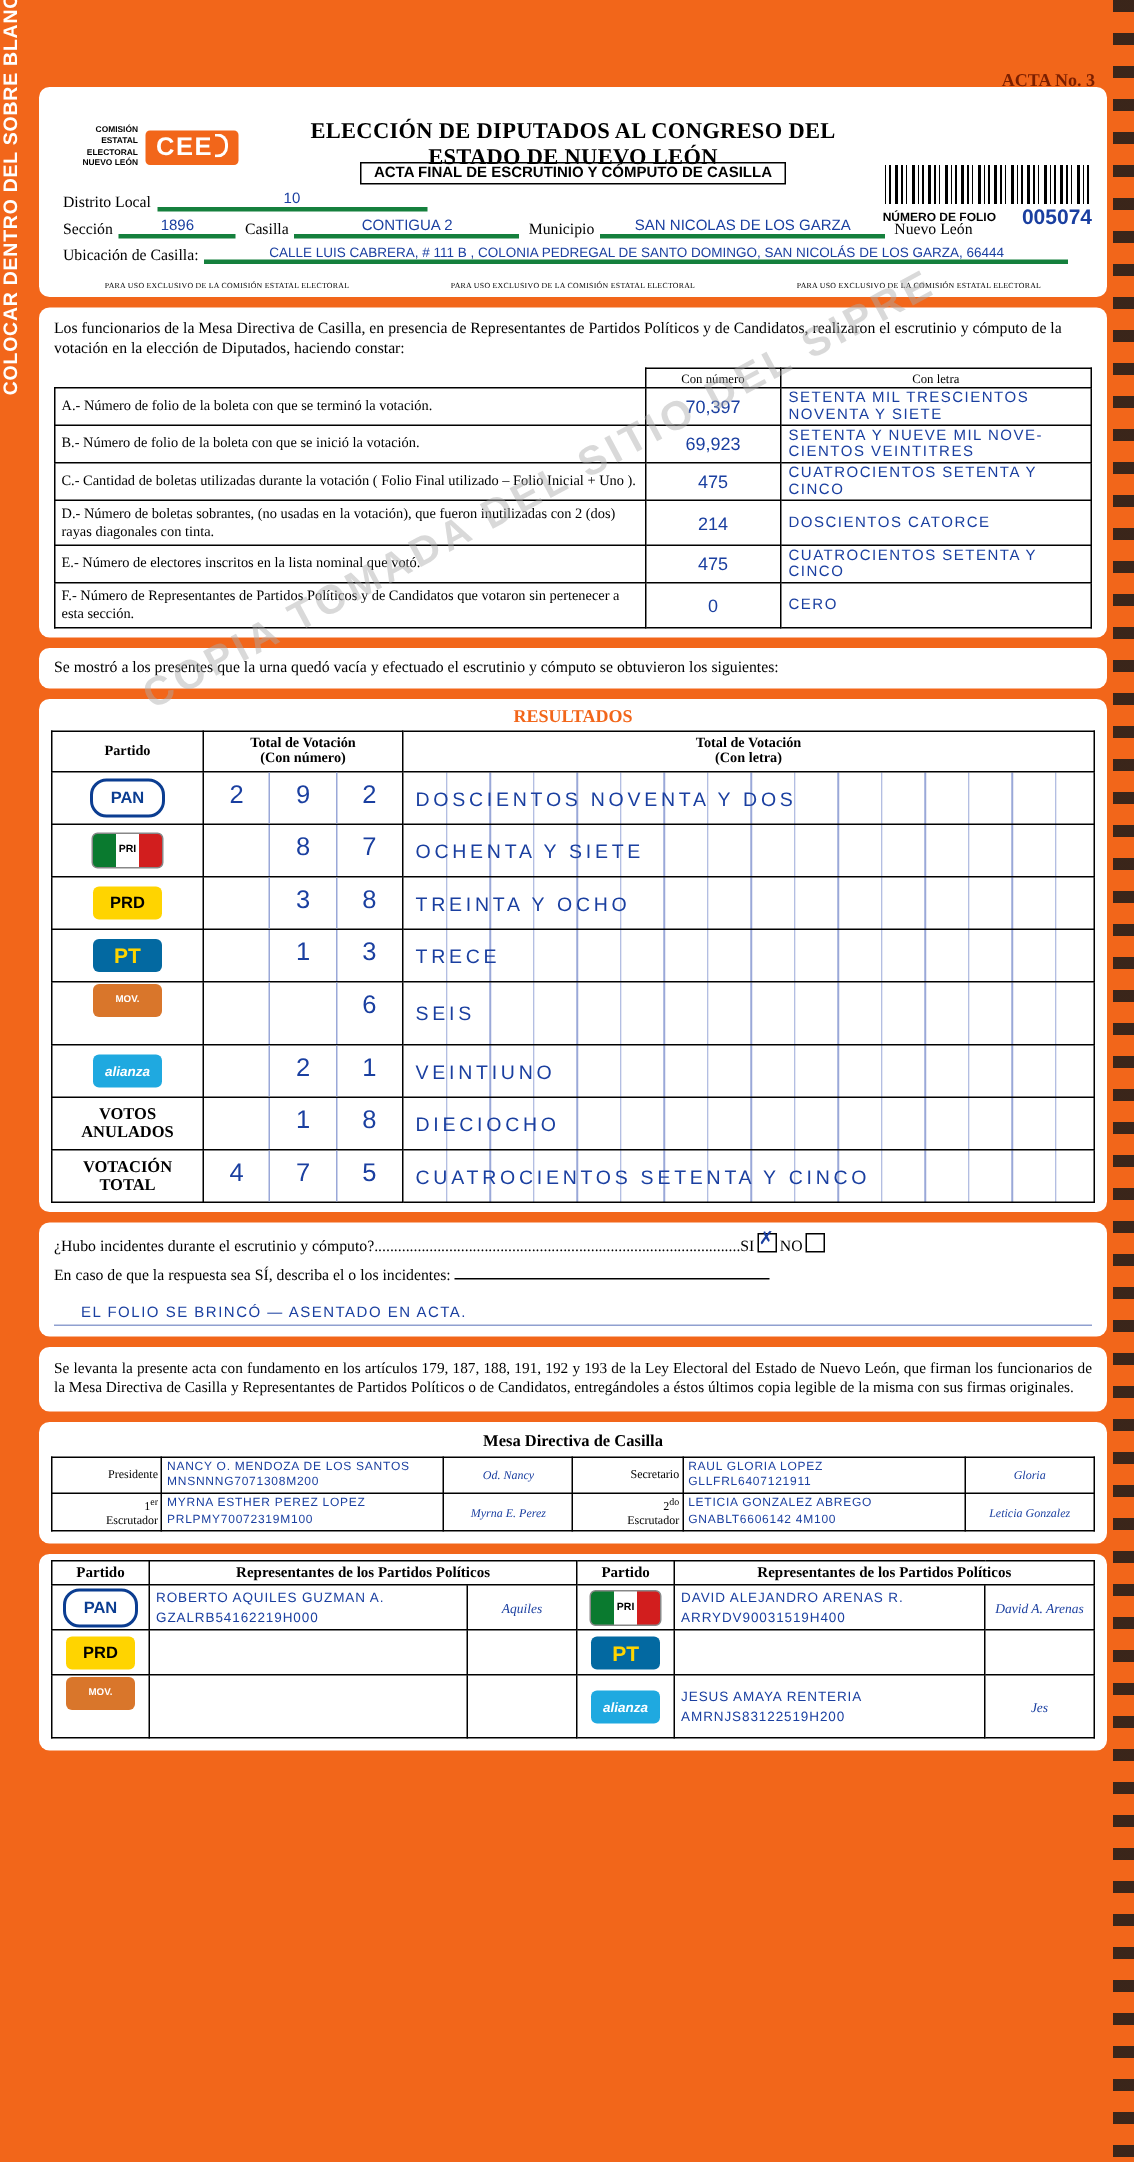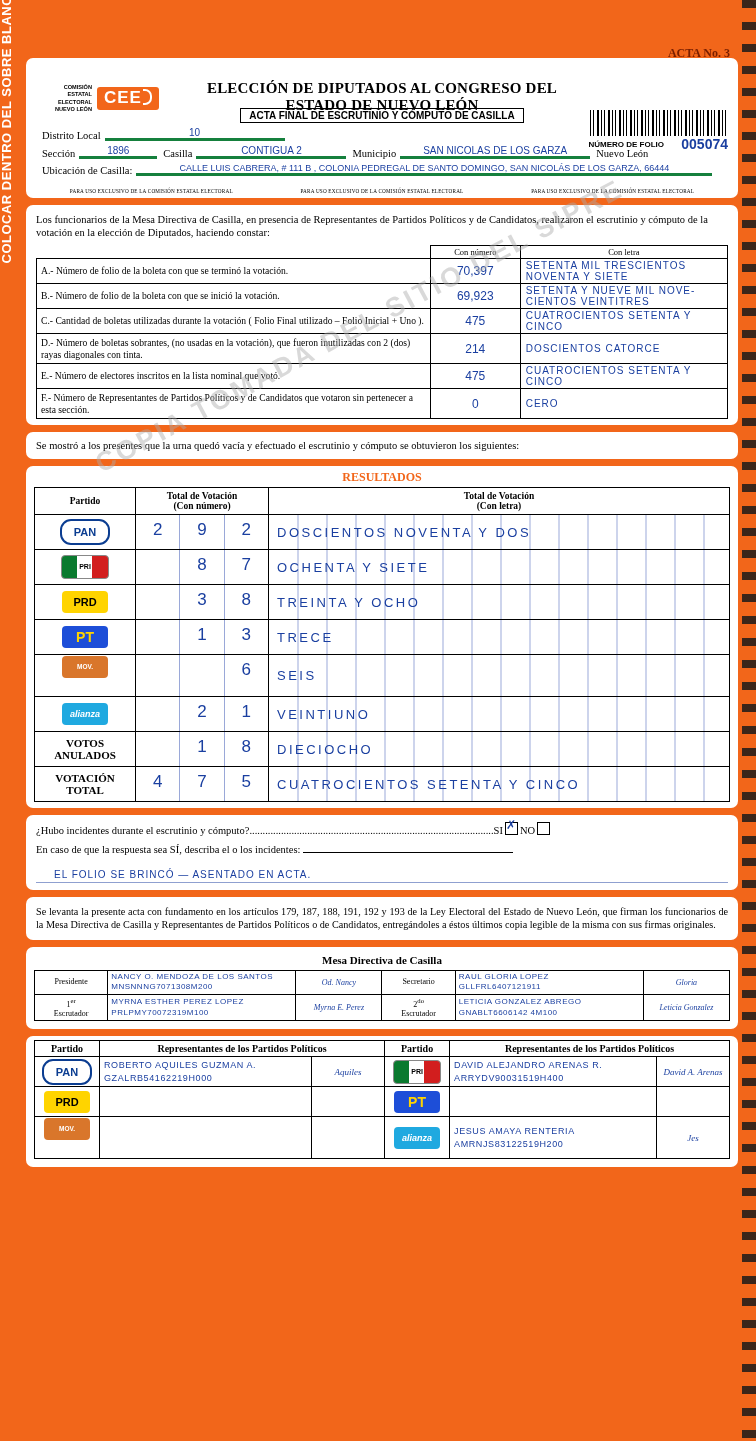--- a/index.html
+++ b/index.html
@@ -112,41 +112,41 @@
     font-size:13px;color:#1a3fa0;font-family:"Liberation Sans",sans-serif;
     letter-spacing:2.5px;padding-left:8px;
     background:repeating-linear-gradient(90deg,transparent 0 28px,#9aa8d8 28px 29px);
   }
   .vlabel{font-weight:bold;font-size:11px;text-align:center;line-height:1.1;}
   
   .plogo{display:inline-block;width:46px;height:22px;border-radius:4px;font-family:"Liberation Sans",sans-serif;font-weight:bold;font-size:11px;color:#fff;line-height:22px;text-align:center;}
   .pan{background:#fff;border:2px solid #0b3d91;color:#0b3d91;border-radius:11px;}
   .pri{background:linear-gradient(90deg,#0a7a2f 33%,#fff 33% 66%,#d21e1e 66%);color:#000;font-size:7px;border:1px solid #888;}
   .prd{background:#ffd400;color:#000;}
-  .pt{background:#1d4ed8;color:#ffd400;font-size:14px;}
+  .pt{background:#0369a1;color:#ffd400;font-size:14px;}
   .mc{background:#d9762b;color:#fff;font-size:6.5px;}
   .alianza{background:#1fa9e0;color:#fff;font-size:9px;font-style:italic;}
   
   .inc{padding:7px 10px;font-size:10.5px;}
   .dots{letter-spacing:0px;}
   .chk{display:inline-block;width:11px;height:11px;border:1px solid #000;vertical-align:-1px;margin:0 2px;position:relative;}
   .chk.x::after{content:"✗";position:absolute;left:0px;top:-5px;font-size:12px;color:#1a3fa0;}
   .incline{
     color:#1a3fa0;font-family:"Liberation Sans",sans-serif;font-size:10px;
     letter-spacing:1px;border-bottom:1px solid #8fa0d0;padding:8px 0 2px 18px;margin-top:6px;
   }
   
   .fund{padding:8px 10px;font-size:10.2px;line-height:1.3;text-align:justify;}
   
   .mesa{padding:5px 8px 8px 8px;}
   .mesa h3{text-align:center;font-size:11px;margin:2px 0 4px 0;}
   .mesa table{width:100%;}
   .mesa th{font-size:8.6px;font-weight:normal;padding:1px;}
   .mesa td{border:1px solid #000;font-size:8px;}
-  .role{width:64px;text-align:center;font-size:10px;line-height:1.1;padding:2px;}
+  .role{width:64px;text-align:right;font-size:10px;line-height:1.1;padding:2px;}
   .name{width:170px;color:#1a3fa0;font-family:"Liberation Sans",sans-serif;font-size:9px;letter-spacing:.5px;padding:1px 3px;line-height:1.35;}
   .sig{width:78px;color:#1a3fa0;font-family:"Liberation Serif",serif;font-style:italic;font-size:10px;text-align:center;}
   
   .rep{padding:4px 8px 8px 8px;}
   .rep table{width:100%;}
   .rep th{border:1px solid #000;font-size:10px;font-weight:bold;padding:2px;}
   .rep td{border:1px solid #000;height:27px;}
   .rep .pc{width:60px;text-align:center;}
   .rep .nm{color:#1a3fa0;font-family:"Liberation Sans",sans-serif;font-size:9px;letter-spacing:.6px;padding-left:4px;line-height:1.4;}
   .rep .sg{width:70px;color:#1a3fa0;font-style:italic;font-size:9px;text-align:center;font-family:"Liberation Serif",serif;}

